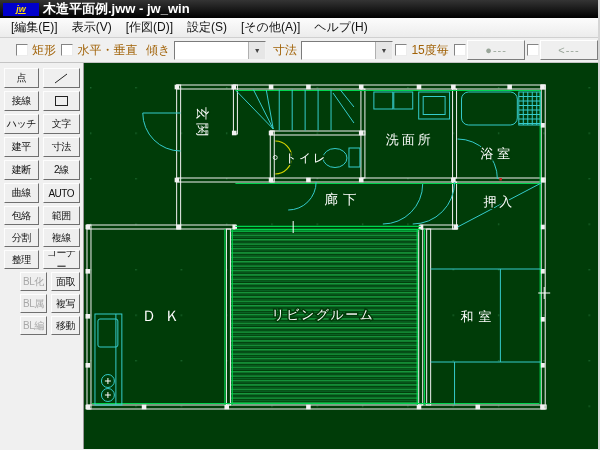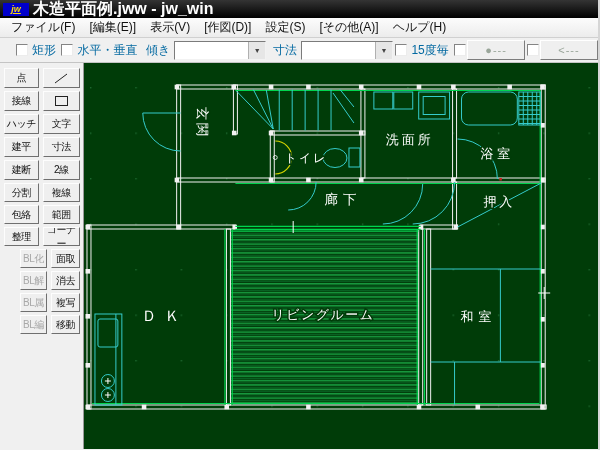--- a/index.html
+++ b/index.html
@@ -3,36 +3,36 @@
 <meta charset="utf-8">
 <style>
   * { margin:0; padding:0; box-sizing:border-box; }
   html,body { width:600px; height:450px; }
   body { font-family:"Liberation Sans", sans-serif; }
   .window { width:600px; height:450px; overflow:hidden; position:relative;
             background:#f0f0f0; border-right:2px solid #d6d6d6; }
   
   .titlebar { height:18px; background:linear-gradient(#343434,#000); display:flex;
               align-items:center; padding-left:3px; }
-  .appicon { width:26px; height:13px; background:#0000cc; color:#ffdd00;
+  .appicon { width:36px; height:13px; background:#0000cc; color:#ffdd00;
              font-size:9px; font-weight:bold; font-style:italic; line-height:12px;
              text-align:center; text-decoration:underline; margin-right:4px; flex:none; }
-  .apptitle { color:#fff; font-size:16px; font-weight:bold; white-space:nowrap; }
+  .apptitle { color:#fff; font-size:13px; font-weight:bold; white-space:nowrap; }
   
   .menubar { height:20px; background:linear-gradient(#fcfcfc,#ececec);
              border-bottom:1px solid #d0d0d0; display:flex; align-items:center;
              padding-left:4px; }
   .menuitem { font-size:12px; color:#111; padding:1px 7px; white-space:nowrap; }
   
   .toolbar { height:25px; background:#f0f0f0; border-bottom:1px solid #c4c4c4;
              display:flex; align-items:center; padding-left:16px; white-space:nowrap;
              overflow:hidden; }
   .cb { width:12px; height:12px; background:#fff; flex:none;
         border:1px solid; border-color:#848484 #ececec #ececec #848484; }
-  .tlabel { font-size:12px; color:#0369a1; margin:4px 4px; }
+  .tlabel { font-size:12px; color:#a16207; margin:4px 4px; }
   .combo { width:92px; height:19px; background:#fff; display:flex; flex:none;
            border:1px solid; border-color:#7b7b7b #f2f2f2 #f2f2f2 #7b7b7b; }
   .combo .val { flex:1; font-size:11px; padding:2px 3px; }
   .combo .arrow { width:17px; background:#e6e6e6; border-left:1px solid #b0b0b0;
                   font-size:7px; color:#444; text-align:center; line-height:17px; flex:none; }
   .dbtn { height:20px; width:58px; background:#efefef; color:#9aa69a; font-size:11px;
           flex:none; border:1px solid; border-color:#fff #7d7d7d #7d7d7d #fff;
           text-align:center; line-height:18px; letter-spacing:1px; }
   
   .main { display:flex; height:386px; }
@@ -60,21 +60,20 @@
 <body>
 
 <div class="window">
 
   <div class="titlebar">
     <div class="appicon">jw</div>
     <div class="apptitle">木造平面例.jww - jw_win</div>
   </div>
 
   <div class="menubar">
-    <div class="menuitem">ファイル(F)</div>
     <div class="menuitem">[編集(E)]</div>
     <div class="menuitem">表示(V)</div>
     <div class="menuitem">[作図(D)]</div>
     <div class="menuitem">設定(S)</div>
     <div class="menuitem">[その他(A)]</div>
     <div class="menuitem">ヘルプ(H)</div>
   </div>
 
   <div class="toolbar">
     <span class="cb"></span>
@@ -129,39 +128,39 @@
         <button class="sbtn r">文字</button>
       </div>
       <div class="srow">
         <button class="sbtn l">建平</button>
         <button class="sbtn r">寸法</button>
       </div>
       <div class="srow">
         <button class="sbtn l">建断</button>
         <button class="sbtn r">2線</button>
       </div>
-      <div class="srow tight">
-        <button class="sbtn l">分割</button>
-        <button class="sbtn r">複線</button>
+      <div class="srow">
+        <button class="sbtn l">曲線</button>
+        <button class="sbtn r">AUTO</button>
       </div>
       <div class="srow gap tight">
         <button class="sbtn l">包絡</button>
         <button class="sbtn r">範囲</button>
       </div>
       <div class="srow tight">
+        <button class="sbtn l">分割</button>
+        <button class="sbtn r">複線</button>
+      </div>
+      <div class="srow tight">
         <button class="sbtn l">整理</button>
         <button class="sbtn r">コーナー</button>
       </div>
       <div class="srow tight">
         <button class="sbtn l dis">BL化</button>
         <button class="sbtn r">面取</button>
-      </div>
-      <div class="srow tight">
-        <button class="sbtn l dis">BL解</button>
-        <button class="sbtn r">消去</button>
       </div>
       <div class="srow tight">
         <button class="sbtn l dis">BL属</button>
         <button class="sbtn r">複写</button>
       </div>
       <div class="srow tight">
         <button class="sbtn l dis">BL編</button>
         <button class="sbtn r">移動</button>
       </div>
     </div>

